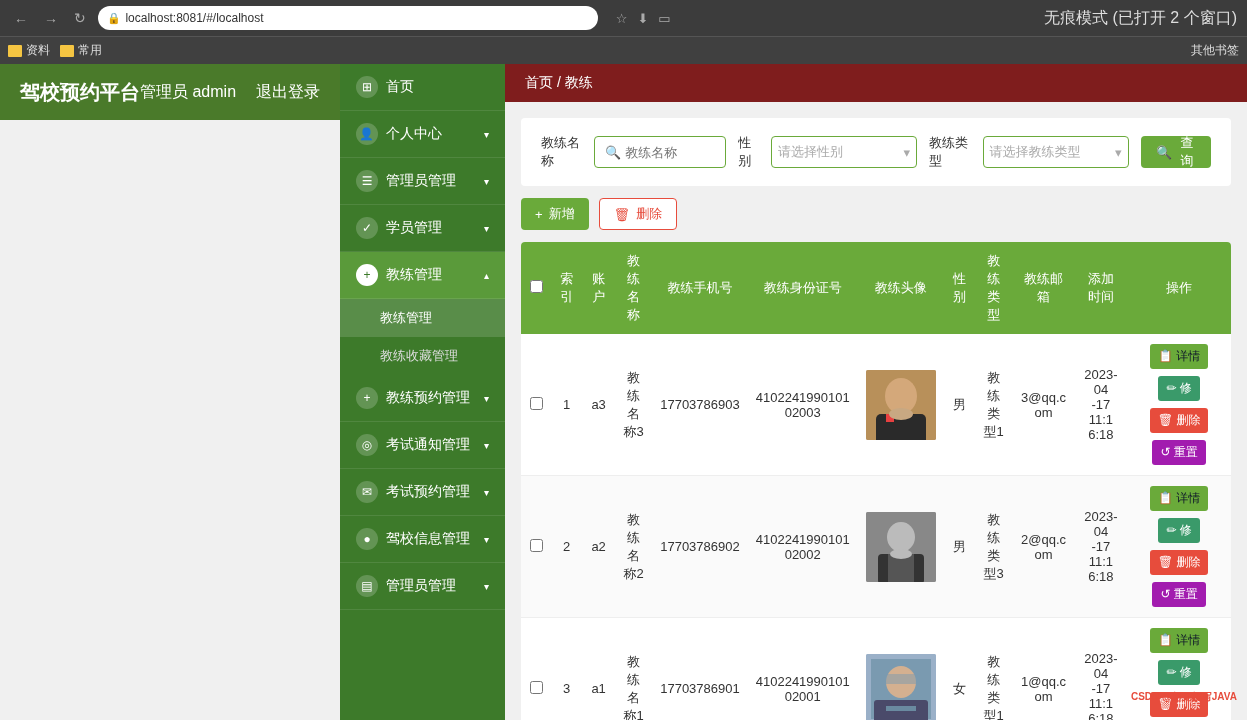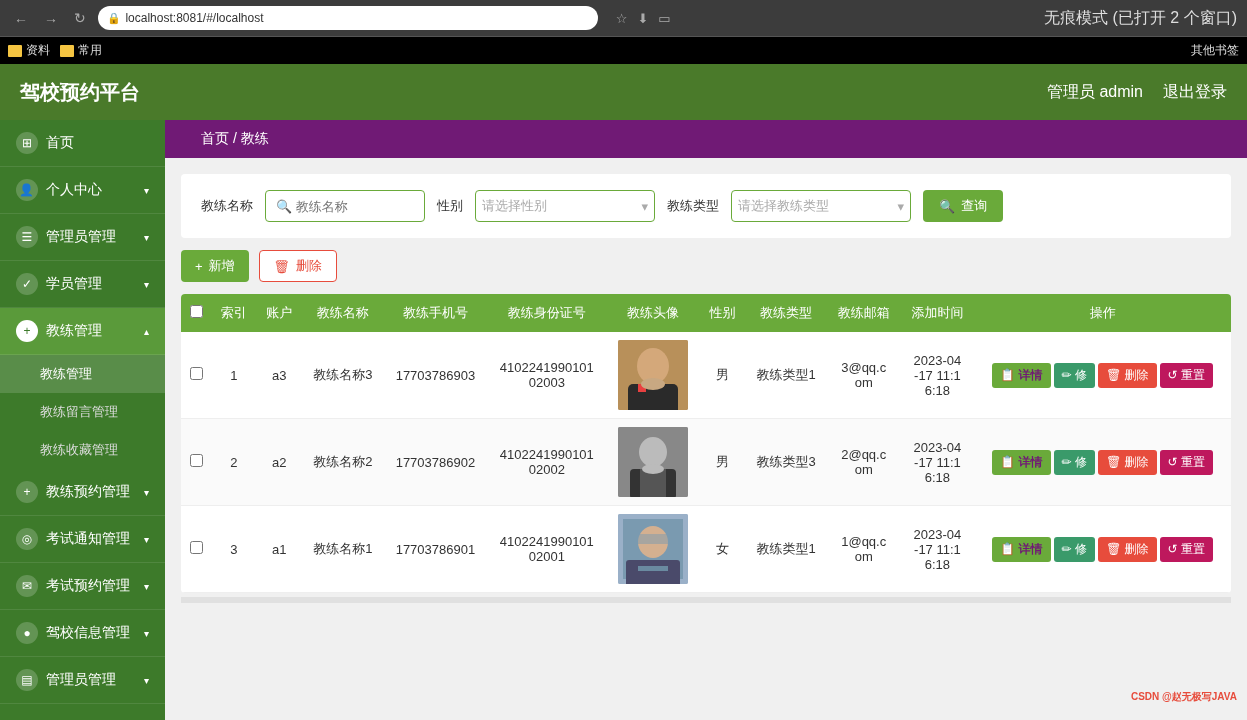--- a/index.html
+++ b/index.html
@@ -6,46 +6,46 @@
     body { font-family: 'Microsoft YaHei', Arial, sans-serif; font-size: 13px; background: #f0f0f0; }
 
     
     .browser-chrome { background: #3c3c3c; height: 36px; display: flex; align-items: center; padding: 0 10px; gap: 8px; }
     .browser-nav-btn { color: #aaa; font-size: 14px; background: none; border: none; cursor: pointer; padding: 2px 4px; }
     .browser-url-bar { flex: 1; background: #fff; border-radius: 12px; height: 24px; display: flex; align-items: center; padding: 0 10px; font-size: 12px; color: #333; max-width: 500px; }
     .browser-icons { color: #aaa; font-size: 13px; display: flex; gap: 10px; margin-left: 10px; }
     .browser-right { margin-left: auto; color: #ddd; font-size: 16px; display: flex; align-items: center; gap: 10px; }
 
     
-    .bookmarks-bar { background: #000000; height: 28px; display: flex; align-items: center; padding: 12px 8px; gap: 10px; border-top: 1px solid #555; }
+    .bookmarks-bar { background: #404040; height: 28px; display: flex; align-items: center; padding: 12px 8px; gap: 10px; border-top: 1px solid #555; }
     .bookmark-item { color: #ddd; font-size: 12px; display: flex; align-items: center; gap: 4px; cursor: pointer; }
     .bookmark-folder { width: 14px; height: 12px; background: #f5c542; border-radius: 1px; }
     .bookmarks-right { margin-left: auto; color: #ddd; font-size: 12px; }
 
     
-    .app { display: flex; flex-direction: column; height: calc(720px - 64px); }
+    .app { display: flex; flex-direction: row; height: calc(720px - 64px); }
     .header { background: #4a7a2a; height: 56px; display: flex; align-items: center; padding: 0 20px; }
     .header-logo { color: #fff; font-size: 20px; font-weight: bold; flex: 1; }
     .header-right { color: #fff; font-size: 16px; display: flex; gap: 20px; }
     .header-right span { cursor: pointer; }
 
     .content-area { display: flex; flex: 1; overflow: hidden; }
 
     
     .sidebar { width: 165px; background: #3d7a2a; display: flex; flex-direction: column; overflow-y: auto; }
     .sidebar-item { display: flex; align-items: center; padding: 12px 16px; color: #fff; cursor: pointer; gap: 8px; font-size: 14px; border-bottom: 1px solid rgba(255,255,255,0.1); }
     .sidebar-item.active { background: #5a9a3a; }
     .sidebar-item .icon { width: 22px; height: 22px; border-radius: 50%; background: rgba(255,255,255,0.2); display: flex; align-items: center; justify-content: center; font-size: 12px; flex-shrink: 0; }
     .sidebar-item .chevron { margin-left: auto; font-size: 10px; }
     .sidebar-sub-item { padding: 10px 16px 10px 40px; color: #ddd; cursor: pointer; font-size: 13px; }
     .sidebar-sub-item.active { color: #fff; background: rgba(255,255,255,0.15); }
 
     
     .main { flex: 1; display: flex; flex-direction: column; overflow: hidden; background: #f0f0f0; }
-    .breadcrumb { background: #701a75; padding: 10px 36px; color: #fff; font-size: 14px; }
+    .breadcrumb { background: #7f1d1d; padding: 10px 20px; color: #fff; font-size: 14px; }
     .main-body { flex: 1; padding: 16px; overflow-y: auto; }
 
     
     .search-bar { background: #fff; padding: 16px 20px; border-radius: 4px; margin-bottom: 12px; display: flex; align-items: center; gap: 12px; }
     .search-label { color: #333; font-size: 13px; }
     .search-input { border: 1px solid #6aaa3a; border-radius: 4px; height: 32px; padding: 0 10px; font-size: 13px; width: 160px; display: flex; align-items: center; color: #aaa; }
     .search-input input { border: none; outline: none; width: 100%; font-size: 13px; color: #aaa; background: none; }
     .search-select { border: 1px solid #6aaa3a; border-radius: 4px; height: 32px; padding: 0 6px; font-size: 13px; width: 180px; display: flex; align-items: center; justify-content: space-between; color: #aaa; cursor: pointer; }
     .search-btn { background: #6aaa3a; color: #fff; border: none; border-radius: 4px; height: 32px; padding: 0 16px; cursor: pointer; display: flex; align-items: center; gap: 6px; font-size: 13px; }
 
@@ -60,24 +60,24 @@
     thead tr { background: #6aaa3a; color: #fff; }
     thead th { padding: 10px 8px; font-size: 13px; font-weight: normal; text-align: center; border: none; }
     tbody tr { border-bottom: 1px solid #eee; }
     tbody tr:nth-child(even) { background: #fafafa; }
     tbody td { padding: 8px; text-align: center; font-size: 13px; color: #333; vertical-align: middle; }
     .checkbox-cell { width: 30px; }
     input[type="checkbox"] { cursor: pointer; }
 
     
     .tbl-btn { border: none; border-radius: 3px; padding: 4px 8px; cursor: pointer; font-size: 12px; display: flex; align-items: center; gap: 3px; margin: 2px 0; white-space: nowrap; }
-    .tbl-btn-detail { background: #6aaa3a; color: #701a75; font-weight: bold; }
+    .tbl-btn-detail { background: #6aaa3a; color: #0f172a; }
     .tbl-btn-edit { background: #3a9a6a; color: #fff; }
     .tbl-btn-delete { background: #e74c3c; color: #fff; }
-    .tbl-btn-reset { background: #be185d; color: #fff; }
+    .tbl-btn-reset { background: #a21caf; color: #fff; }
     .op-cell { display: flex; flex-wrap: wrap; gap: 3px; justify-content: center; }
 
     
     .scroll-hint { height: 6px; background: #e0e0e0; margin-top: 4px; }
 
     
     .watermark { position: fixed; bottom: 16px; right: 10px; color: #e74c3c; font-size: 10px; font-weight: bold; }
   </style>
 </head>
 <body>
@@ -150,21 +150,20 @@
         <span>学员管理</span>
         <span class="chevron">▾</span>
       </div>
 
       <div class="sidebar-item active">
         <div class="icon" style="background:#fff;color:#3d7a2a;">+</div>
         <span>教练管理</span>
         <span class="chevron">▴</span>
       </div>
       <div class="sidebar-sub-item active">教练管理</div>
-      <div class="sidebar-sub-item">教练留言管理</div>
       <div class="sidebar-sub-item">教练收藏管理</div>
 
       <div class="sidebar-item">
         <div class="icon">+</div>
         <span>教练预约管理</span>
         <span class="chevron">▾</span>
       </div>
 
       <div class="sidebar-item">
         <div class="icon">◎</div>

